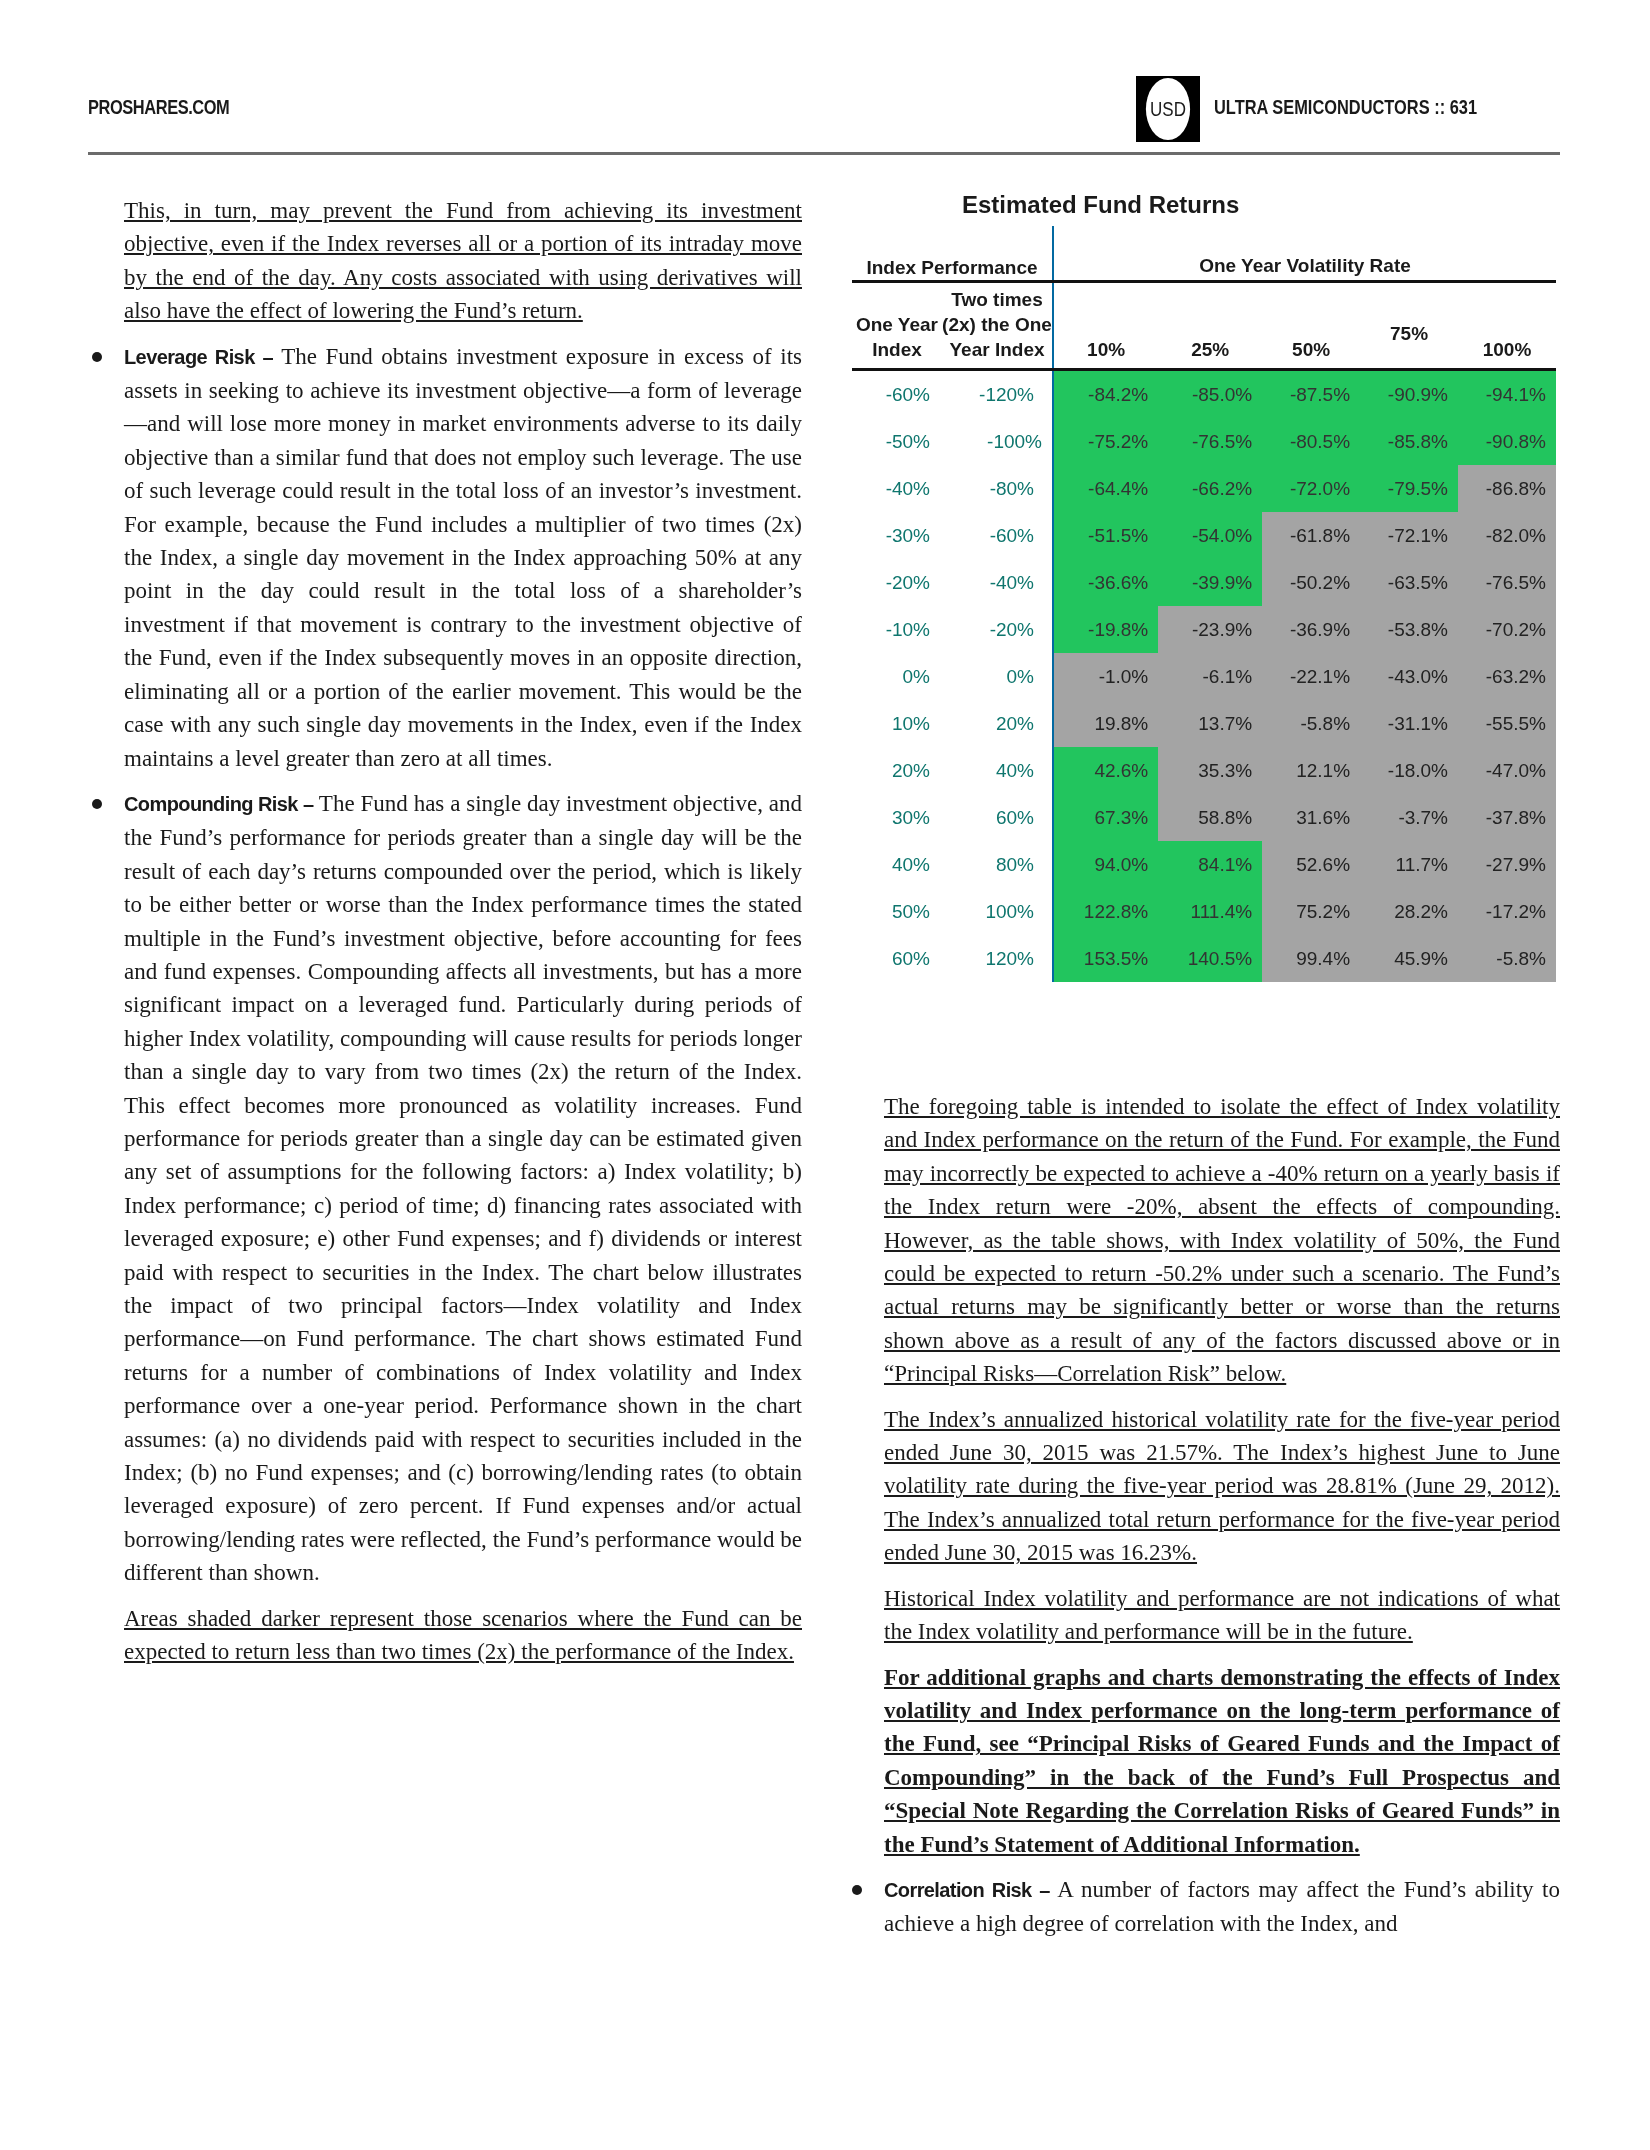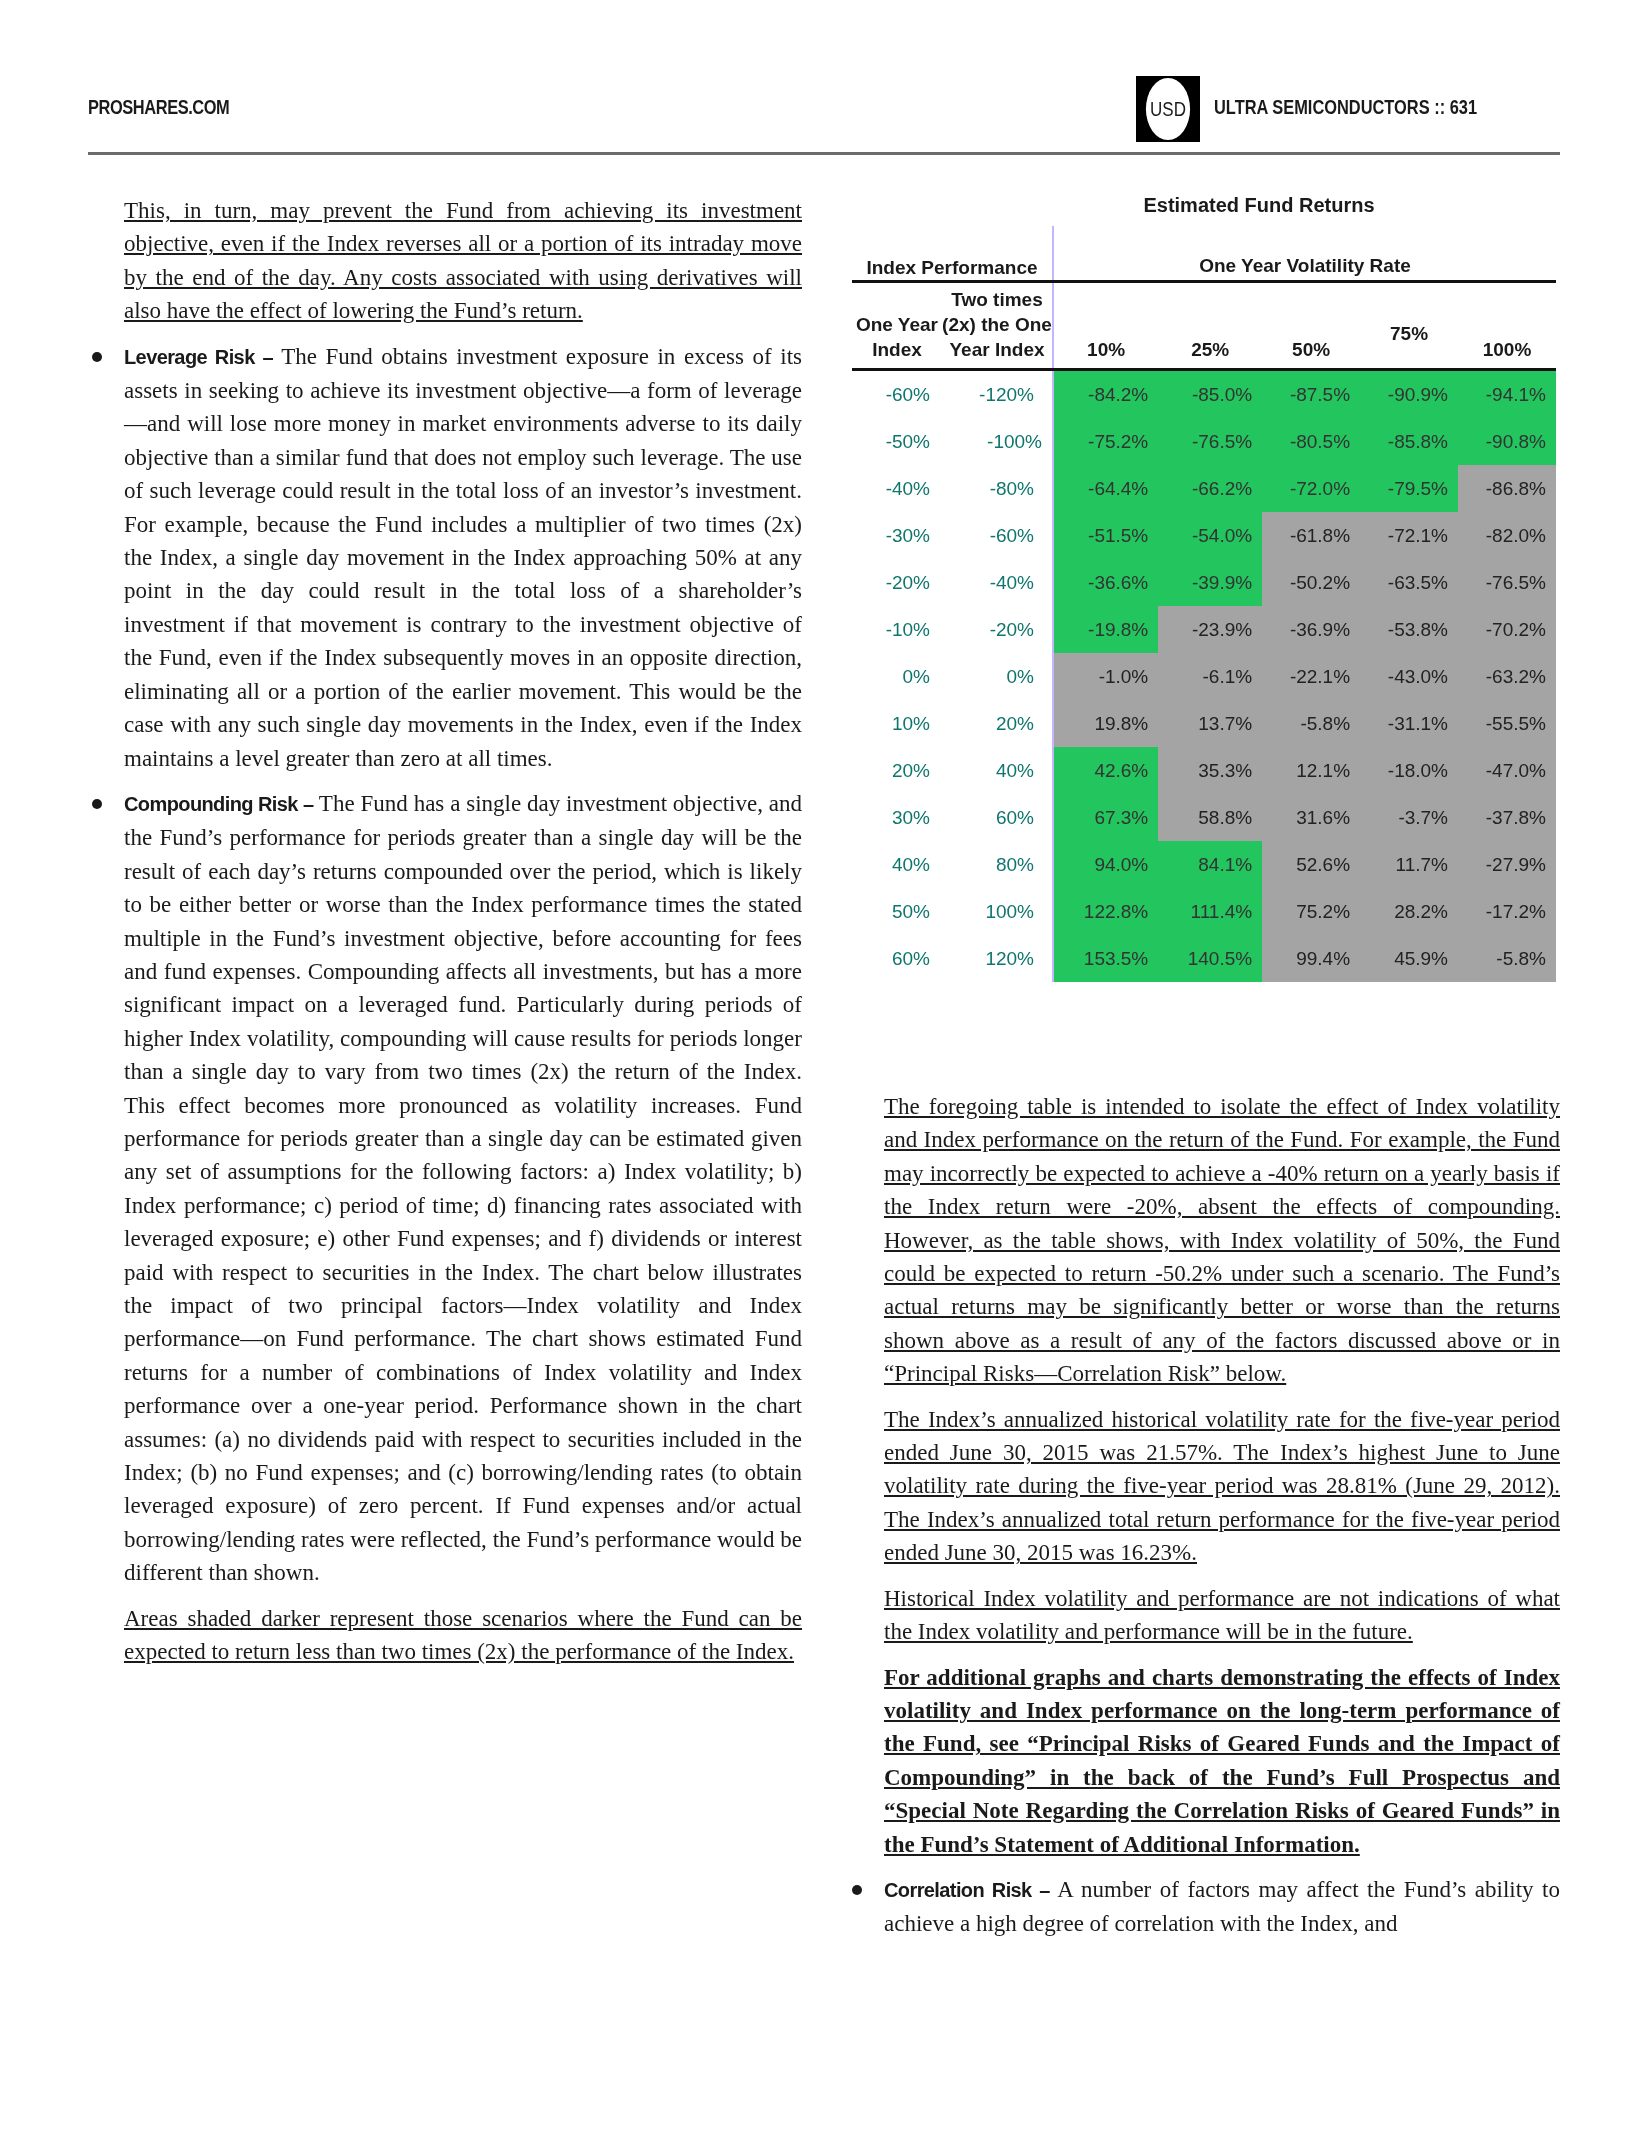--- a/index.html
+++ b/index.html
@@ -14,26 +14,26 @@
   .col { position: absolute; font-family: "Liberation Serif", serif; font-size: 23px; line-height: 33.4px; text-align: justify; }
   .col-left { left: 124px; top: 194px; width: 678px; }
   .col-right { left: 884px; top: 1090px; width: 676px; }
   .col p { margin: 0 0 12px 0; text-decoration: underline; }
   .bullet { position: relative; margin: 0 0 12px 0; }
   .bullet .dot { position: absolute; left: -32px; top: 12px; width: 10px; height: 10px; border-radius: 50%; background: #1a1a1a; }
   .lead { font-family: "Liberation Sans", sans-serif; font-weight: bold; font-size: 20px; letter-spacing: -0.6px; }
   .boldp { font-weight: bold; }
 
   .tbl-wrap { position: absolute; left: 852px; top: 190px; width: 704px; font-family: "Liberation Sans", sans-serif; }
-  .tbl-title { text-align: center; font-weight: bold; font-size: 20px; margin-left: 110px; height: 36px; line-height: 30px; }
+  .tbl-title { text-align: left; font-weight: bold; font-size: 24px; margin-left: 110px; height: 36px; line-height: 30px; }
   table { border-collapse: collapse; width: 704px; }
   th { font-size: 19px; font-weight: bold; line-height: 25px; padding: 0; vertical-align: bottom; }
   td { font-size: 19px; height: 47px; padding: 0 10px 0 0; text-align: right; }
   td.lab { font-weight: normal; color:#0f766e; }
-  .vline { border-left: 2px solid #c4b5fd; margin-left: 41px; }
+  .vline { border-left: 2px solid #0369a1; margin-left: 41px; }
   .thick-b { border-bottom: 3px solid #111; }
   .light { background: #22c55e; color: #333; }
   .dark { background: #a4a4a4; color: #222; }
 </style>
 </head>
 <body>
 
 <div class="header">
   <div class="site">PROSHARES.COM</div>
   <div class="badge-wrap">

